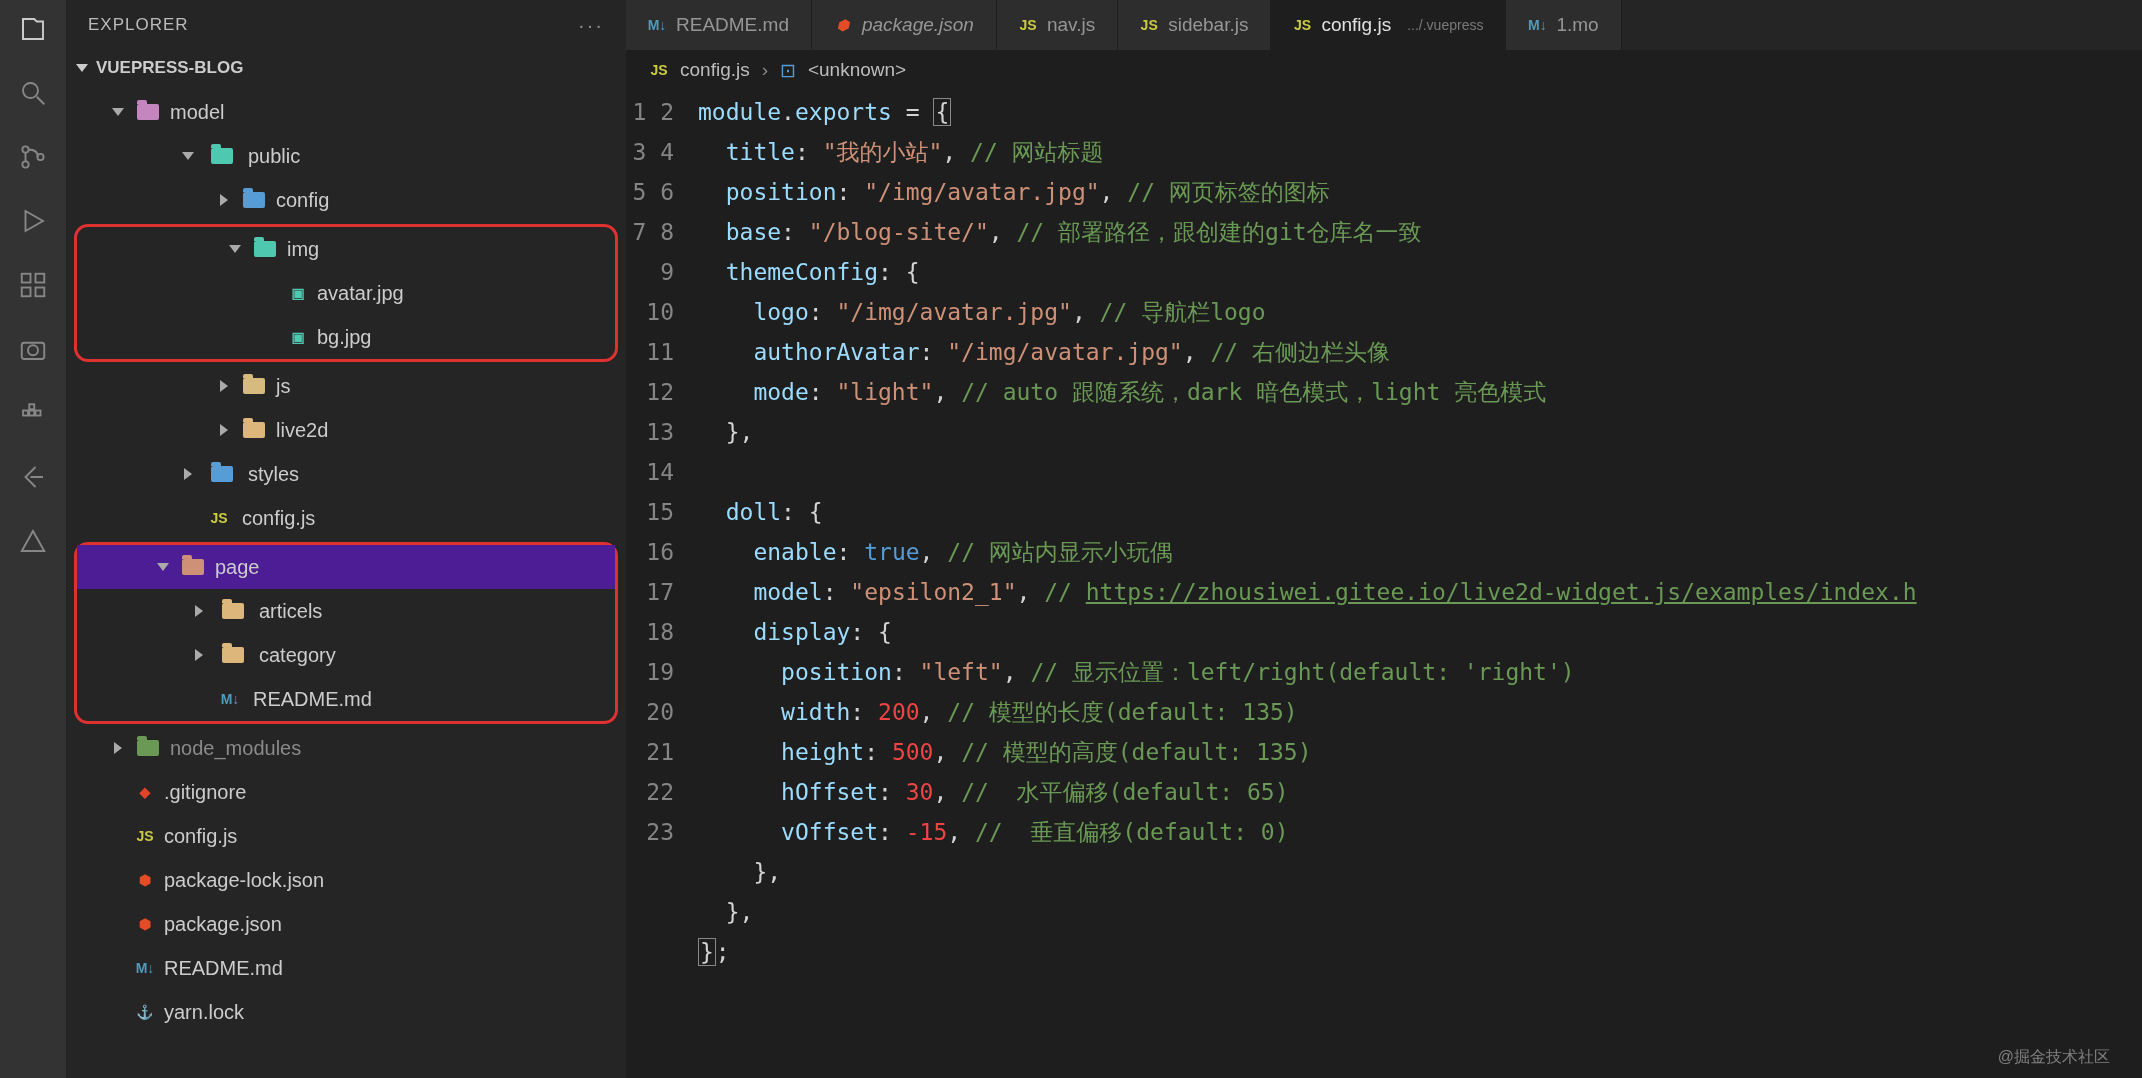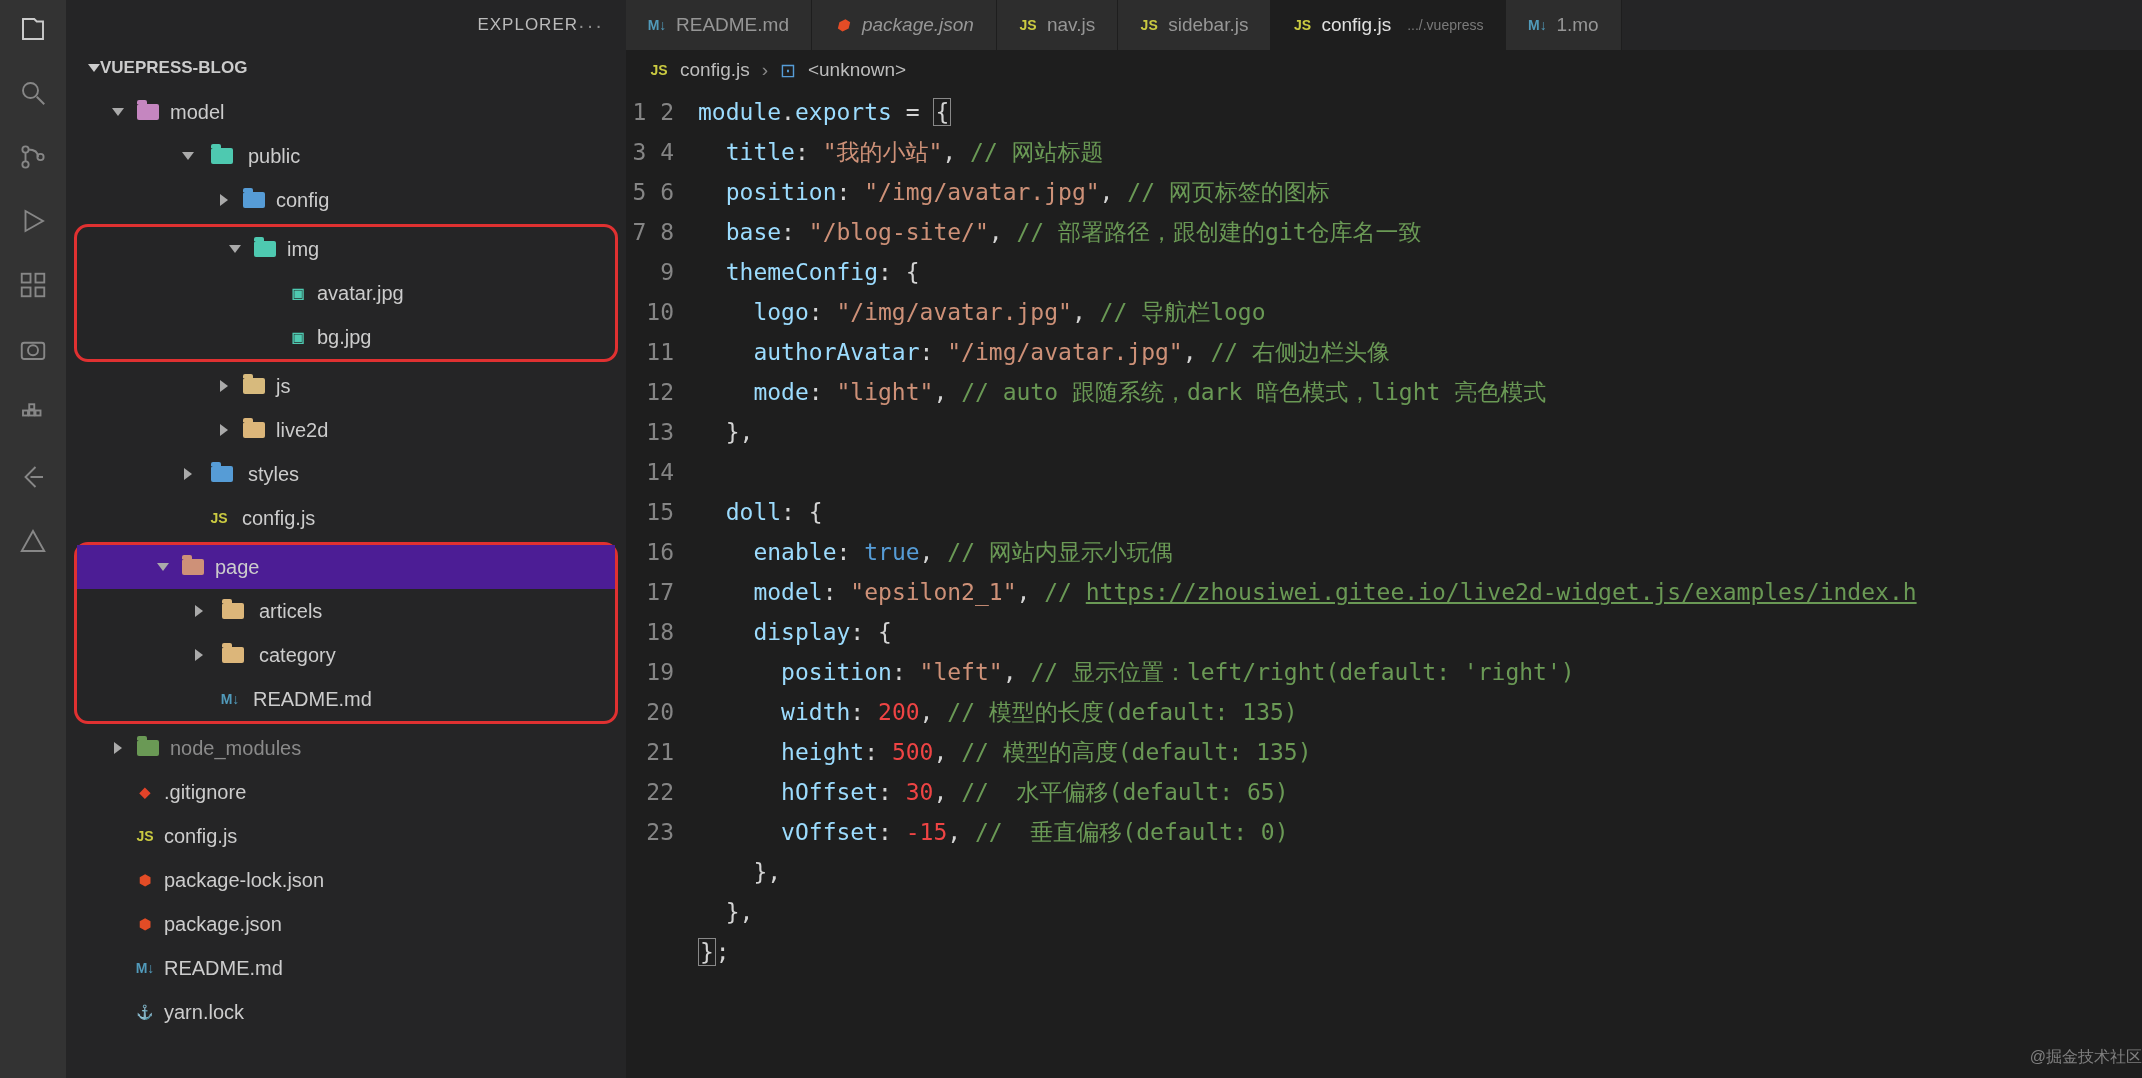--- a/index.html
+++ b/index.html
@@ -42,32 +42,32 @@
   flex-direction: column;
 }
 .sidebar-header {
   height: 50px;
   display: flex;
   align-items: center;
   padding: 0 22px;
   color: #bbbbbb;
   font-size: 17px;
   letter-spacing: 1px;
-  justify-content: flex-end;
+  justify-content: space-between;
 }
 .ellipsis { opacity: 0.7; font-size: 20px; letter-spacing: 2px; }
 
 .project-header {
   height: 36px;
   display: flex; align-items: center;
-  padding-left: 22px;
+  padding-left: 10px;
   font-size: 17px;
   font-weight: 700;
   color: #cccccc;
-  gap: 0;
+  gap: 8px;
 }
 .chev { width: 0; height: 0; display: inline-block; }
 .chev.down { border-left: 6px solid transparent; border-right: 6px solid transparent; border-top: 8px solid #cccccc; }
 .chev.right { border-top: 6px solid transparent; border-bottom: 6px solid transparent; border-left: 8px solid #cccccc; }
 
 .tree { padding-top: 4px; }
 .tree-row {
   height: 44px;
   display: flex;
   align-items: center;
@@ -171,21 +171,21 @@
 .tok-str { color:#ce9178; }
 .tok-num { color:#ef4444; }
 .tok-bool { color:#569cd6; }
 .tok-cmt { color:#6a9955; }
 .tok-punc { color:#d4d4d4; }
 .tok-link { color:#6a9955; text-decoration: underline; }
 .bracket-hl { border:1px solid #888; padding:0 1px; }
 
 .watermark {
   position: absolute;
-  right: 0;
+  right: 32px;
   bottom: 10px;
   color: #a8a8a8;
   font-size: 16px;
   opacity: 0.7;
 }
 </style>
 </head>
 <body>
 
 <div class="root">

